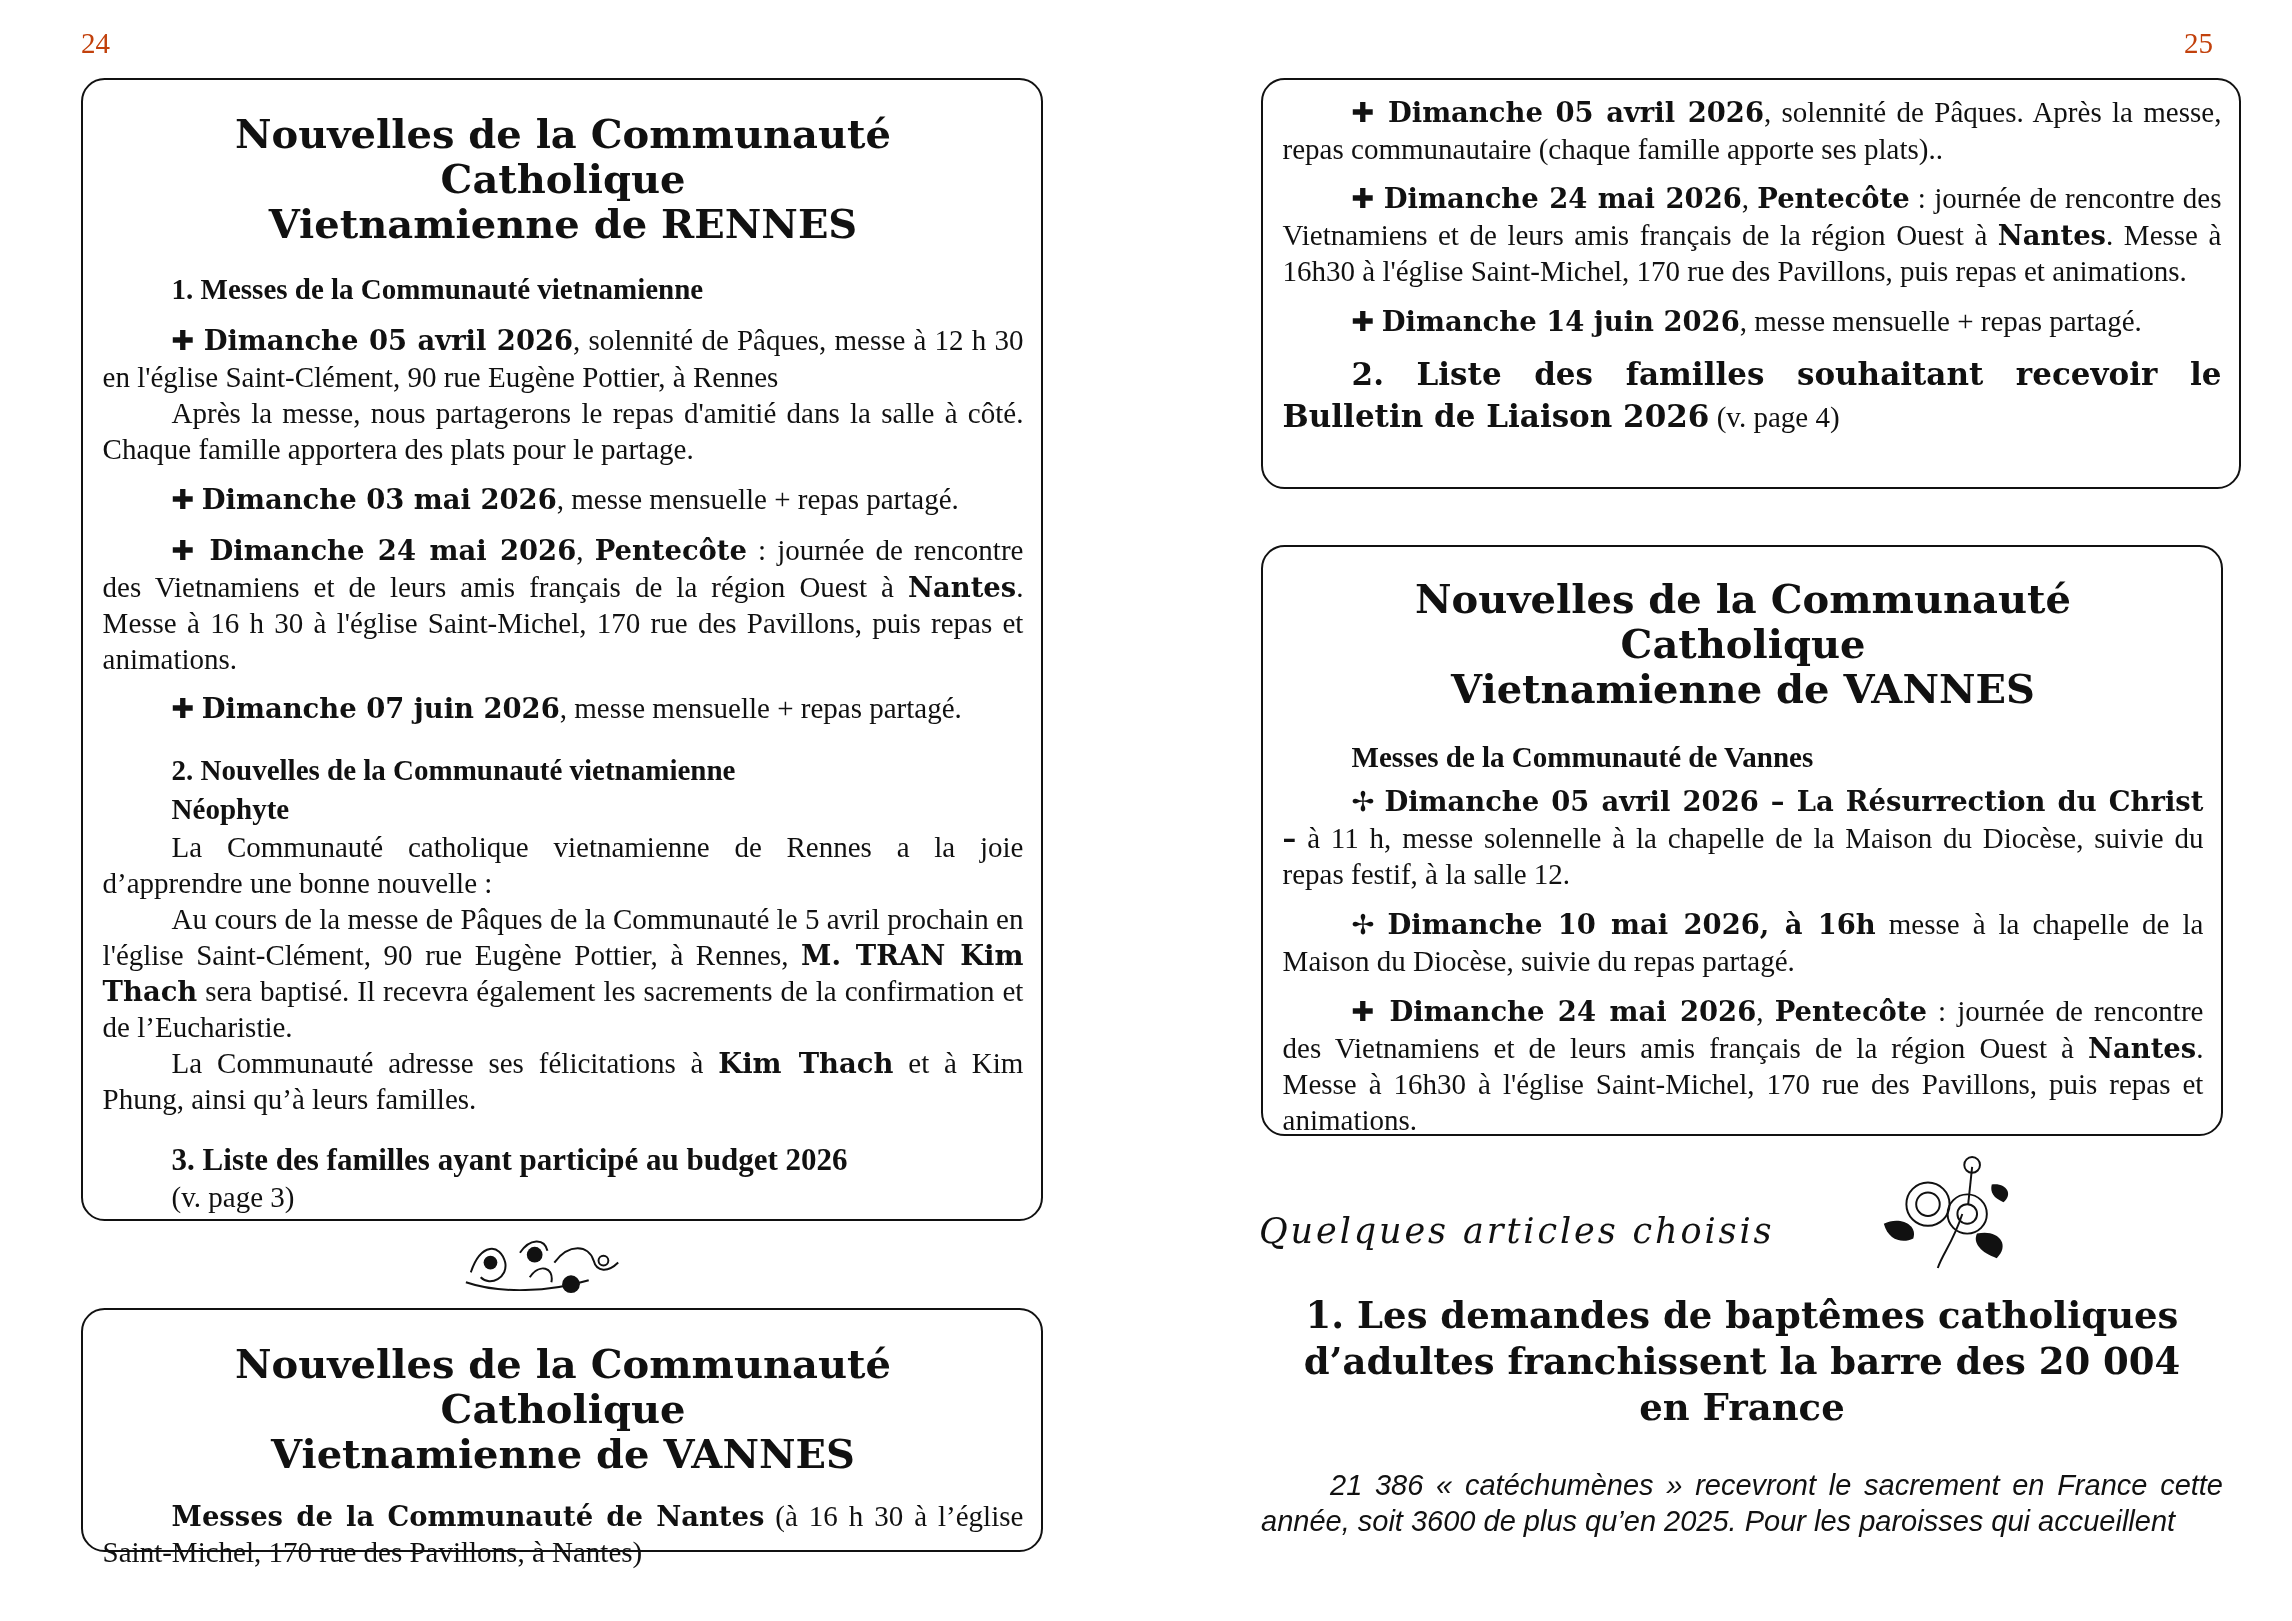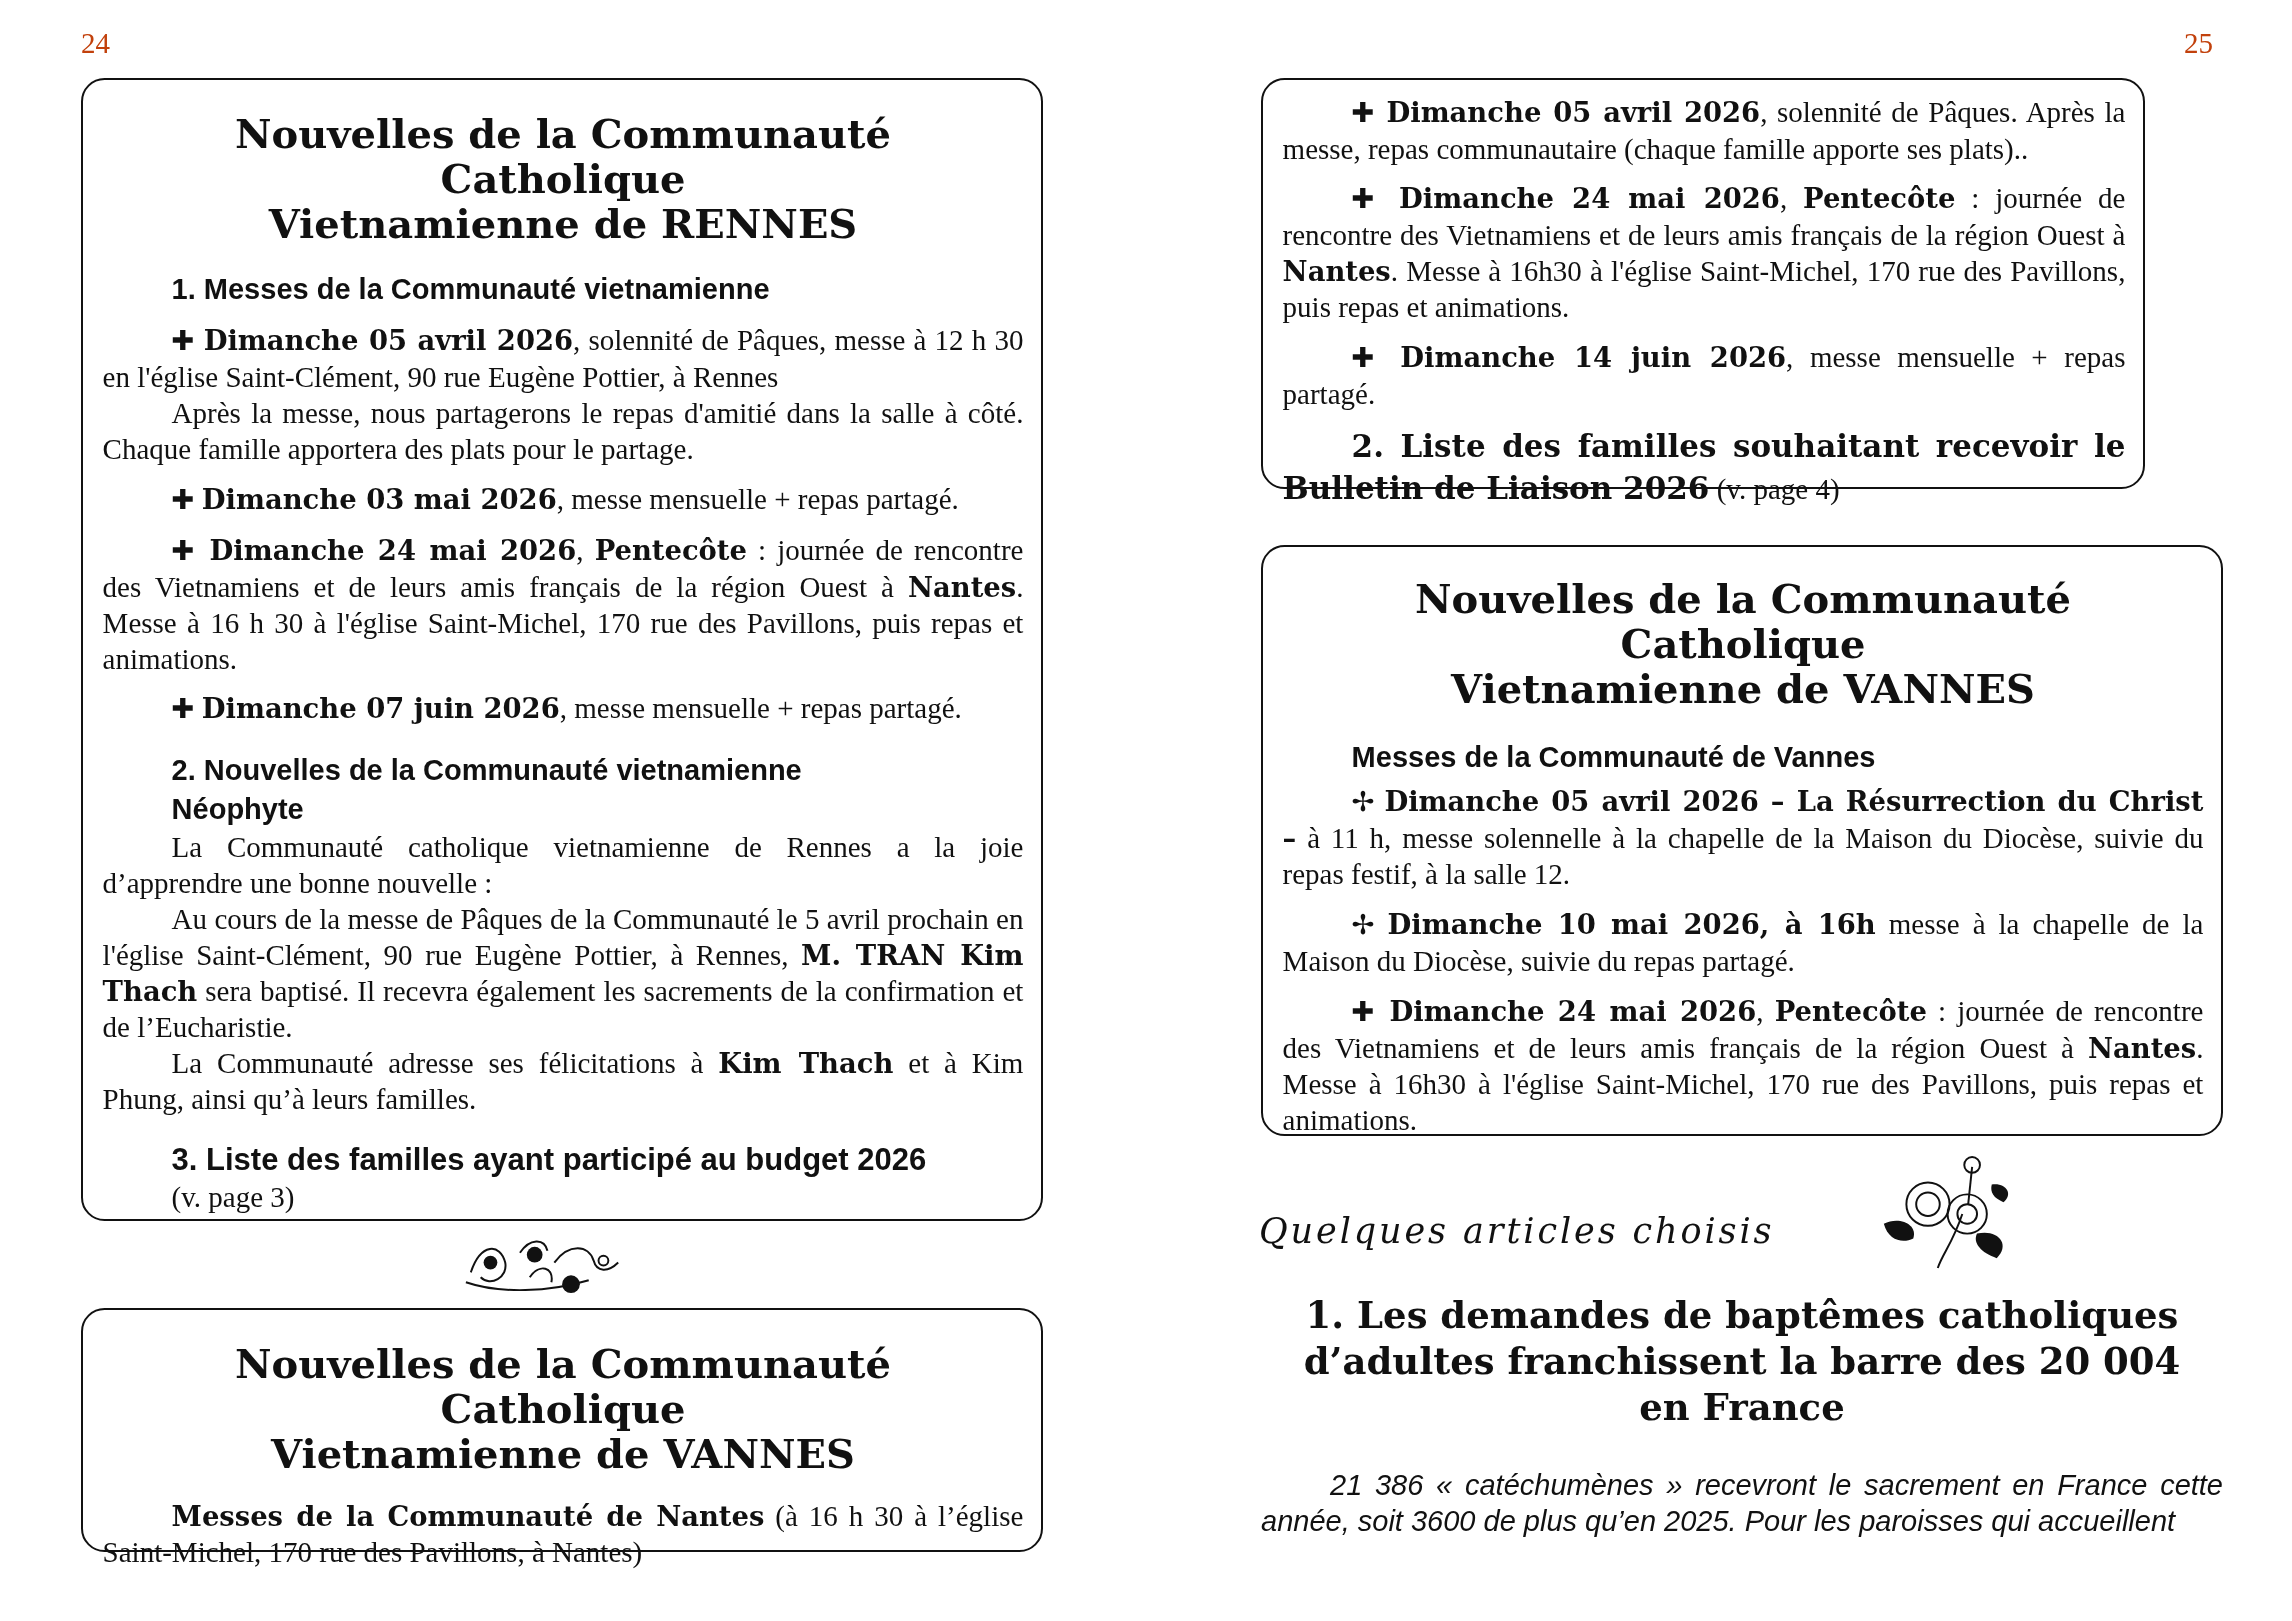--- a/index.html
+++ b/index.html
@@ -1,20 +1,20 @@
 <!DOCTYPE html>
 <html><head>
 <meta charset="utf-8">
 <style>
   html, body { margin:0; padding:0; background:#ffffff; }
   body { width:2293px; height:1621px; position:relative; overflow:hidden; color:#111; font-family:"DejaVu Serif", serif; }
   .pnum { position:absolute; top:27.4px; font-family:"Liberation Serif", serif; font-size:29px; color:#c2410c; }
   .box { position:absolute; border:2.9px solid #111; border-radius:23.5px; box-sizing:border-box; background:#fff; }
   .title { text-align:center; font-family:"DejaVu Serif", serif; font-weight:bold; font-size:40px; line-height:45px; margin:10px; }
-  .h2 { font-family:Liberation Sans, sans-serif; font-weight:bold; font-size:29px; line-height:39px; margin:0; }
+  .h2 { font-family:Liberation Serif, serif; font-weight:bold; font-size:29px; line-height:39px; margin:0; }
   .p { font-family:"Liberation Serif", serif; font-size:29px; line-height:36px; margin:0; text-align:justify; }
   .p b, .h2 b { font-family:"DejaVu Serif", serif; font-weight:bold; font-size:27.4px; }
   .indent { text-indent:69px; }
   .cross { font-family:"DejaVu Sans", sans-serif; font-weight:bold; font-size:27.4px; }
   .ornament { position:absolute; }
   .articles-label { position:absolute; font-family:"DejaVu Serif", serif; font-size:35px; letter-spacing:2.9px; font-style:italic; }
   .article-title { position:absolute; text-align:center; font-family:"DejaVu Serif", serif; font-weight:bold; font-size:37px; line-height:46px; }
   .article-body { position:absolute; font-family:Liberation Sans, sans-serif; font-style:italic; font-size:29px; line-height:36px; text-align:justify; }
 </style>
 </head>
@@ -83,21 +83,21 @@
 <div class="box" style="left:81px; top:1308px; width:962px; height:244px; padding:29px 17.6px 9.8px 19.6px;">
   <div class="title" style="margin-top:2px;">
     <div>Nouvelles de la Communauté Catholique</div>
     <div>Vietnamienne de VANNES</div>
   </div>
   <div class="p indent" style="margin-top:21.6px;">
     <b>Messes de la Communauté de Nantes</b><span> (à 16 h 30 à l’église Saint-Michel, 170 rue des Pavillons, à Nantes)</span>
   </div>
 </div>
 
-<div class="box" style="left:1261px; top:78px; width:884px; height:411px; padding:9.8px 17.6px 9.8px 19.6px;">
+<div class="box" style="left:1261px; top:78px; width:980px; height:411px; padding:9.8px 17.6px 9.8px 19.6px;">
   <div class="p indent" style="margin-top:3.9px;">
     <span class="cross">✚</span>
     <b>Dimanche 05 avril 2026</b><span>, solennité de Pâques. Après la messe, repas communautaire (chaque famille apporte ses plats)..</span>
   </div>
   <div class="p indent" style="margin-top:13.7px;">
     <span class="cross">✚</span>
     <b>Dimanche 24 mai 2026</b><span>, </span><b>Pentecôte</b><span> : journée de rencontre des Vietnamiens et de leurs amis français de la région Ouest à </span><b>Nantes</b><span>. Messe à 16h30 à l'église Saint-Michel, 170 rue des Pavillons, puis repas et animations.</span>
   </div>
   <div class="p indent" style="margin-top:13.7px;">
     <span class="cross">✚</span>

